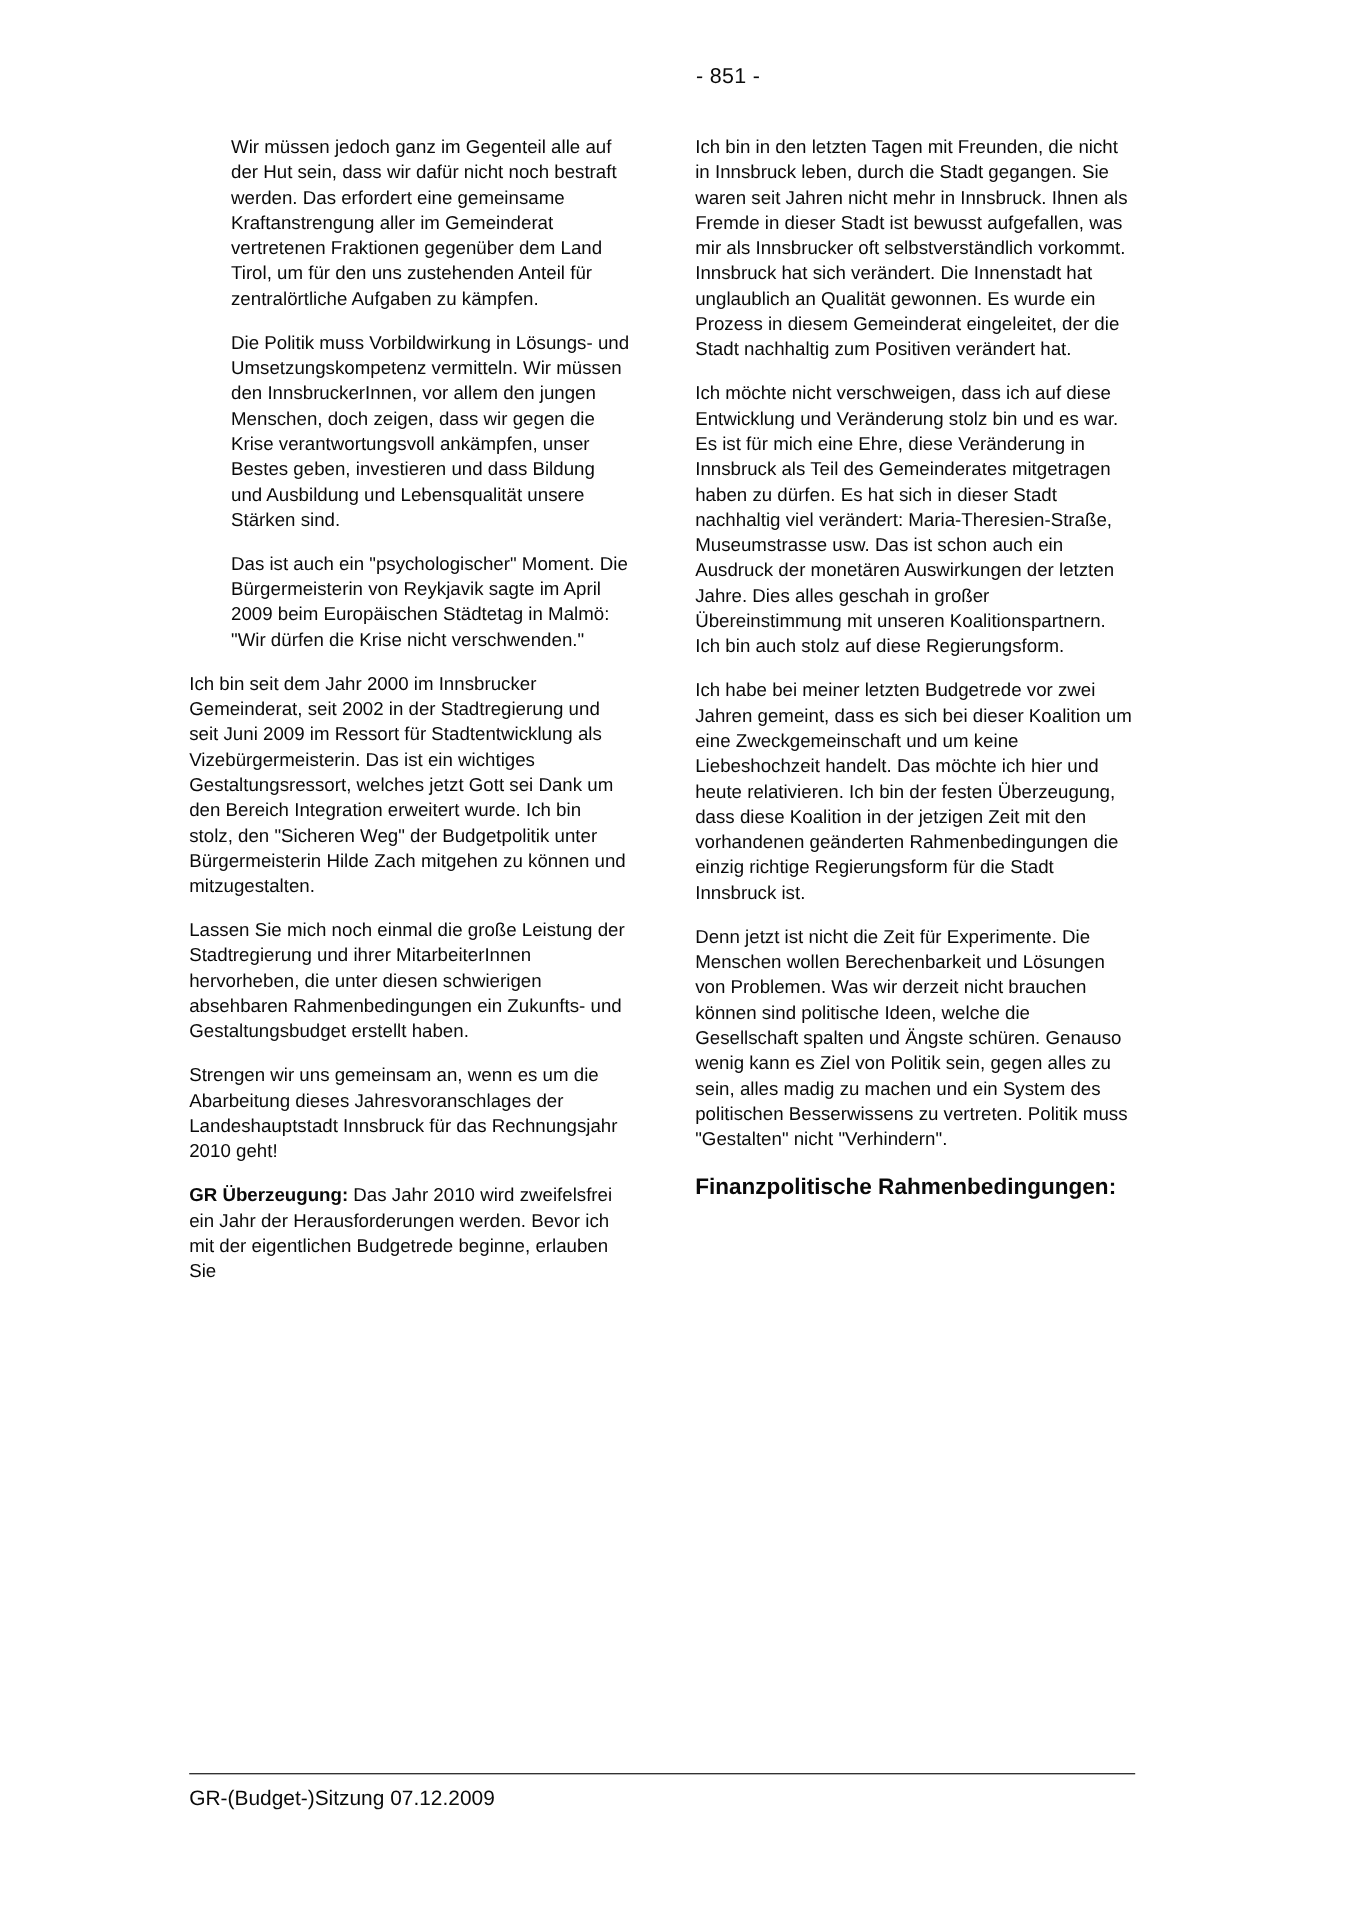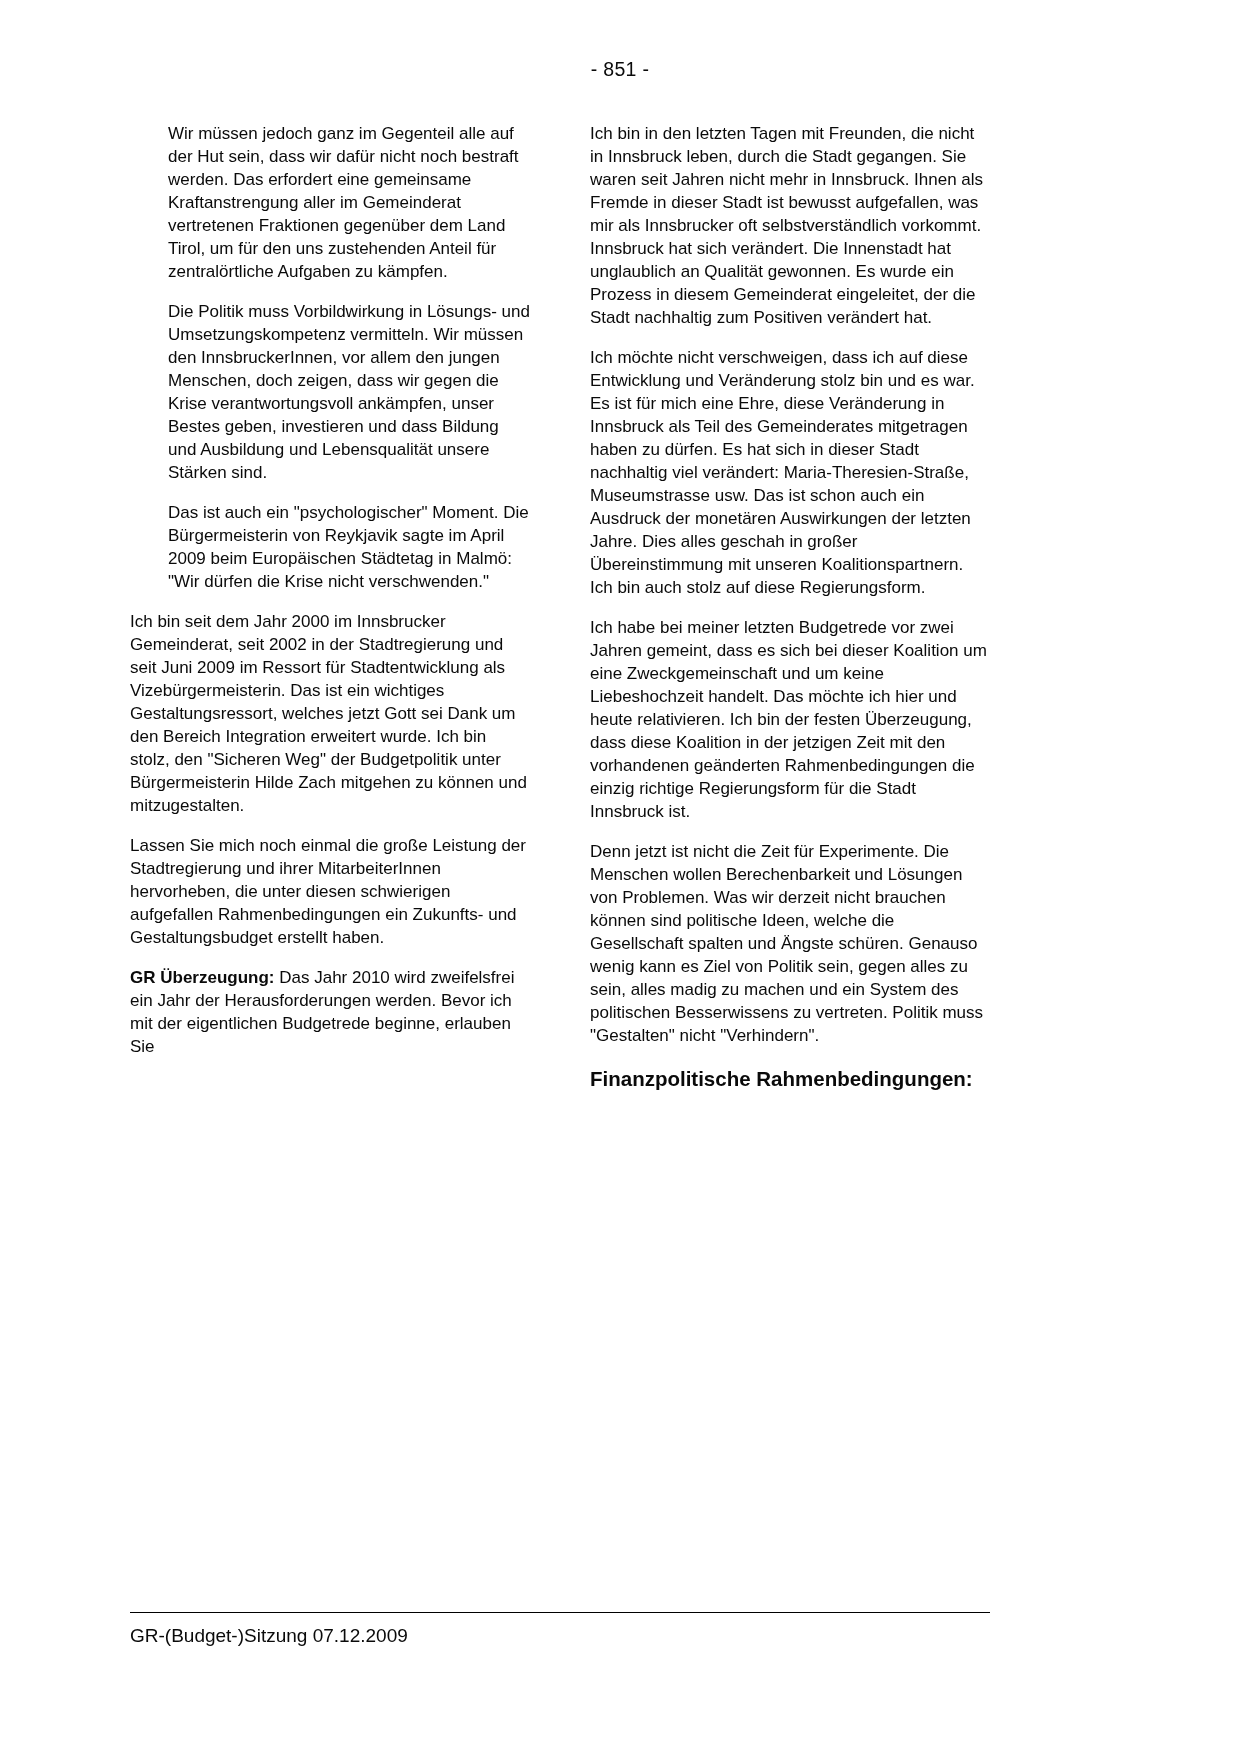--- a/index.html
+++ b/index.html
@@ -14,20 +14,21 @@
     color: #0a0a0a;
     position: relative;
     overflow: hidden;
   }
   .page {
     position: relative;
     width: 1068px;
     height: 1755px;
     box-sizing: border-box;
     padding: 0;
+    margin-left: 42px;
   }
   .page-number {
     position: absolute;
     top: 58px;
     left: 0;
     width: 1240px;
     text-align: center;
     font-size: 19.5px;
     letter-spacing: 0.3px;
   }
@@ -83,21 +84,22 @@
 
   <div class="page-number">- 851 -</div>
 
   <div class="columns">
 
     <div class="col">
       <p class="indent">Wir müssen jedoch ganz im Gegenteil alle auf der Hut sein, dass wir dafür nicht noch bestraft werden. Das erfordert eine gemeinsame Kraftanstrengung aller im Gemeinderat vertretenen Fraktionen gegenüber dem Land Tirol, um für den uns zustehenden Anteil für zentralörtliche Aufgaben zu kämpfen.</p>
       <p class="indent">Die Politik muss Vorbildwirkung in Lösungs- und Umsetzungskompetenz vermitteln. Wir müssen den InnsbruckerInnen, vor allem den jungen Menschen, doch zeigen, dass wir gegen die Krise verantwortungsvoll ankämpfen, unser Bestes geben, investieren und dass Bildung und Ausbildung und Lebensqualität unsere Stärken sind.</p>
       <p class="indent">Das ist auch ein "psychologischer" Moment. Die Bürgermeisterin von Reykjavik sagte im April 2009 beim Europäischen Städtetag in Malmö: "Wir dürfen die Krise nicht verschwenden."</p>
       <p>Ich bin seit dem Jahr 2000 im Innsbrucker Gemeinderat, seit 2002 in der Stadtregierung und seit Juni 2009 im Ressort für Stadtentwicklung als Vizebürgermeisterin. Das ist ein wichtiges Gestaltungsressort, welches jetzt Gott sei Dank um den Bereich Integration erweitert wurde. Ich bin stolz, den "Sicheren Weg" der Budgetpolitik unter Bürgermeisterin Hilde Zach mitgehen zu können und mitzugestalten.</p>
-      <p>Lassen Sie mich noch einmal die große Leistung der Stadtregierung und ihrer MitarbeiterInnen hervorheben, die unter diesen schwierigen aufgefallen Rahmenbedingungen ein Zukunfts- und Gestaltungsbudget erstellt haben.</p>
+      <p>Lassen Sie mich noch einmal die große Leistung der Stadtregierung und ihrer MitarbeiterInnen hervorheben, die unter diesen schwierigen absehbaren Rahmenbedingungen ein Zukunfts- und Gestaltungsbudget erstellt haben.</p>
+      <p>Strengen wir uns gemeinsam an, wenn es um die Abarbeitung dieses Jahresvoranschlages der Landeshauptstadt Innsbruck für das Rechnungsjahr 2010 geht!</p>
       <p><span class="speaker">GR Überzeugung:</span><span> Das Jahr 2010 wird zweifelsfrei ein Jahr der Herausforderungen werden. Bevor ich mit der eigentlichen Budgetrede beginne, erlauben Sie</span></p>
     </div>
 
     <div class="col">
       <p>Ich bin in den letzten Tagen mit Freunden, die nicht in Innsbruck leben, durch die Stadt gegangen. Sie waren seit Jahren nicht mehr in Innsbruck. Ihnen als Fremde in dieser Stadt ist bewusst aufgefallen, was mir als Innsbrucker oft selbstverständlich vorkommt. Innsbruck hat sich verändert. Die Innenstadt hat unglaublich an Qualität gewonnen. Es wurde ein Prozess in diesem Gemeinderat eingeleitet, der die Stadt nachhaltig zum Positiven verändert hat.</p>
       <p>Ich möchte nicht verschweigen, dass ich auf diese Entwicklung und Veränderung stolz bin und es war. Es ist für mich eine Ehre, diese Veränderung in Innsbruck als Teil des Gemeinderates mitgetragen haben zu dürfen. Es hat sich in dieser Stadt nachhaltig viel verändert: Maria-Theresien-Straße, Museumstrasse usw. Das ist schon auch ein Ausdruck der monetären Auswirkungen der letzten Jahre. Dies alles geschah in großer Übereinstimmung mit unseren Koalitionspartnern. Ich bin auch stolz auf diese Regierungsform.</p>
       <p>Ich habe bei meiner letzten Budgetrede vor zwei Jahren gemeint, dass es sich bei dieser Koalition um eine Zweckgemeinschaft und um keine Liebeshochzeit handelt. Das möchte ich hier und heute relativieren. Ich bin der festen Überzeugung, dass diese Koalition in der jetzigen Zeit mit den vorhandenen geänderten Rahmenbedingungen die einzig richtige Regierungsform für die Stadt Innsbruck ist.</p>
       <p>Denn jetzt ist nicht die Zeit für Experimente. Die Menschen wollen Berechenbarkeit und Lösungen von Problemen. Was wir derzeit nicht brauchen können sind politische Ideen, welche die Gesellschaft spalten und Ängste schüren. Genauso wenig kann es Ziel von Politik sein, gegen alles zu sein, alles madig zu machen und ein System des politischen Besserwissens zu vertreten. Politik muss "Gestalten" nicht "Verhindern".</p>
       <p class="subhead">Finanzpolitische Rahmenbedingungen:</p>
     </div>

